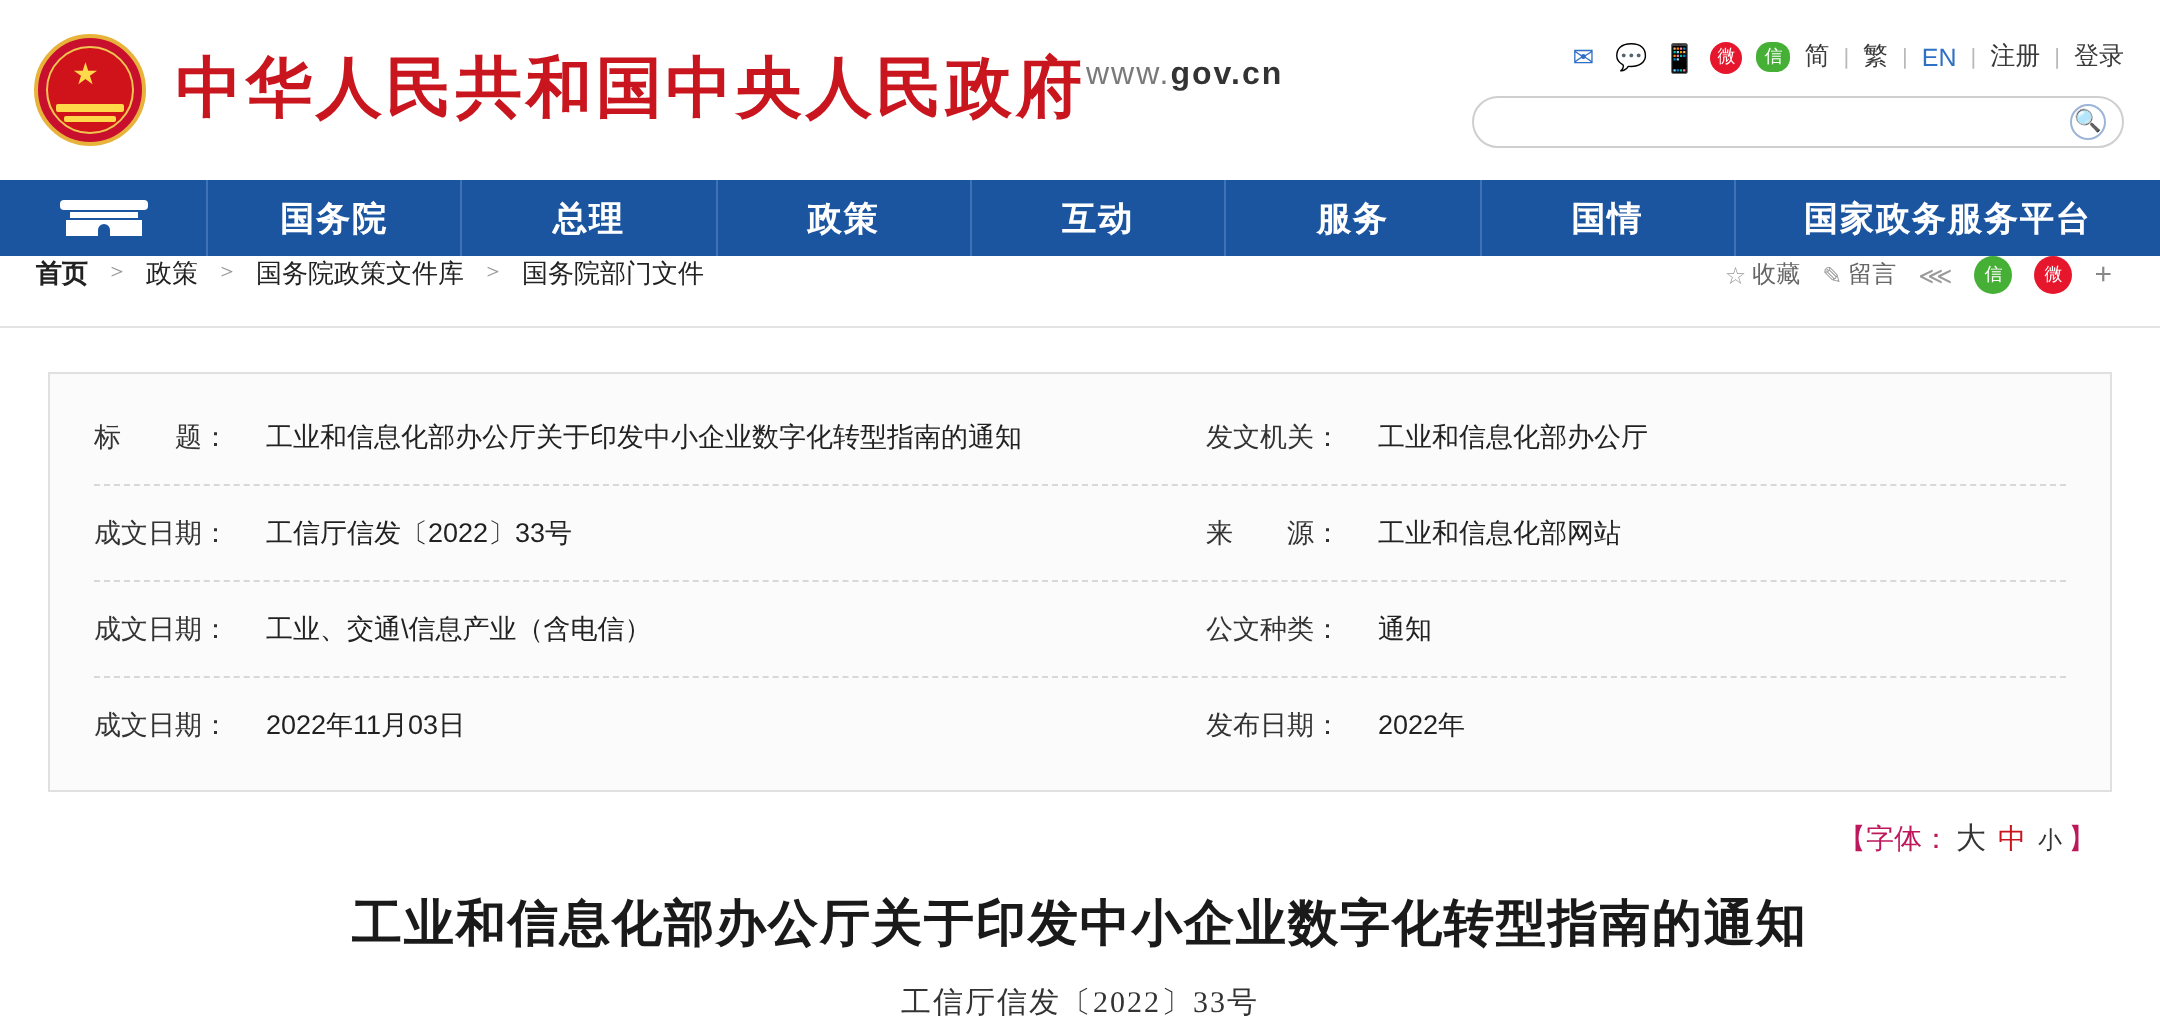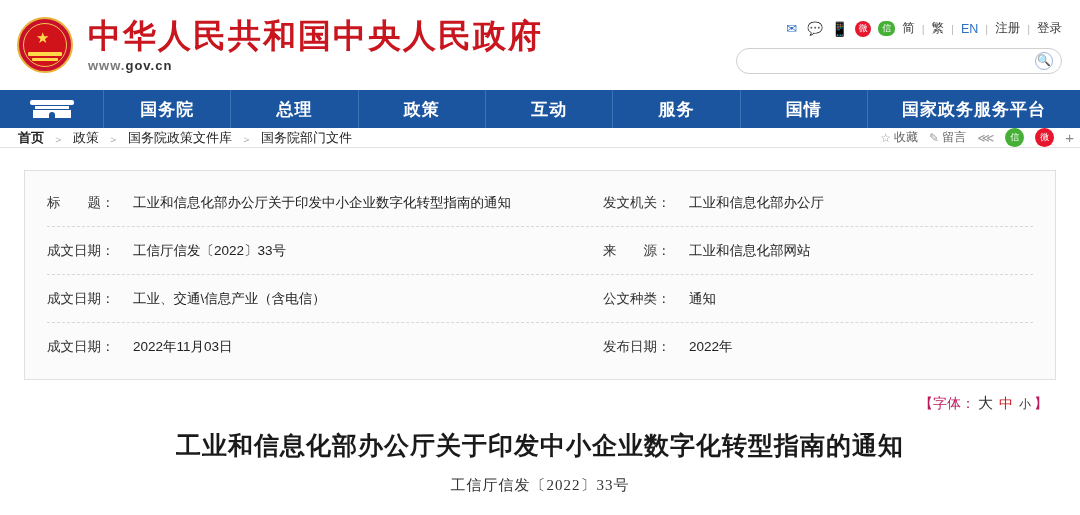--- a/index.html
+++ b/index.html
@@ -44,37 +44,36 @@
   }
   .emblem .bar {
     position: absolute; left: 14px; top: 38px;
     width: 34px; height: 4px; background: #ffd94a; border-radius: 1px;
   }
   .emblem .bar2 {
     position: absolute; left: 18px; top: 44px;
     width: 26px; height: 3px; background: #ffd94a; border-radius: 1px;
   }
   .site-title {
-    display: flex; flex-direction: column; 
+    display: flex; 
   }
   .site-title .cn {
     color: #c9151e;
     font-size: 33px;
     font-weight: bold;
     letter-spacing: 2px;
     line-height: 38px;
     font-family: "Liberation Serif", serif;
   }
   .site-title .en {
     margin-top: 3px;
     color: #7a7a7a;
-    font-size: 13px;
+    font-size: 16px;
     letter-spacing: 1px;
     font-family: "Liberation Sans", sans-serif;
-    font-weight: bold;
   }
   .site-title .en b { color: #333; }
 
   .header-right {
     margin-left: auto;
     display: flex;
     flex-direction: column;
     align-items: flex-end;
     width: 330px;
   }
@@ -164,23 +163,23 @@
     font-size: 17px; font-weight: bold;
     letter-spacing: 1px;
     border-right: 1px solid #3d72b5;
     cursor: pointer;
     font-family: "Liberation Serif", serif;
   }
   .nav-item:last-child { border-right: none; flex: 0 0 212px; }
 
   
   .crumb-bar {
-    height: 20px;
-    display: flex; align-items: flex-end;
-    padding: 0 6px 0 18px;
+    height: 36px;
+    display: flex; align-items: flex-start;
+    padding: 0 24px 0 18px;
     border-bottom: 1px solid #e3e3e3;
     font-size: 13px;
     color: #333;
   }
   .crumb-item { color: #222; text-decoration: none; }
   .crumb-item.first { font-weight: bold; }
   .crumb-sep { color: #9a9a9a; margin: 0 9px; font-size: 11px; }
   .crumb-tools {
     margin-left: auto;
     display: flex; align-items: center; gap: 11px;

